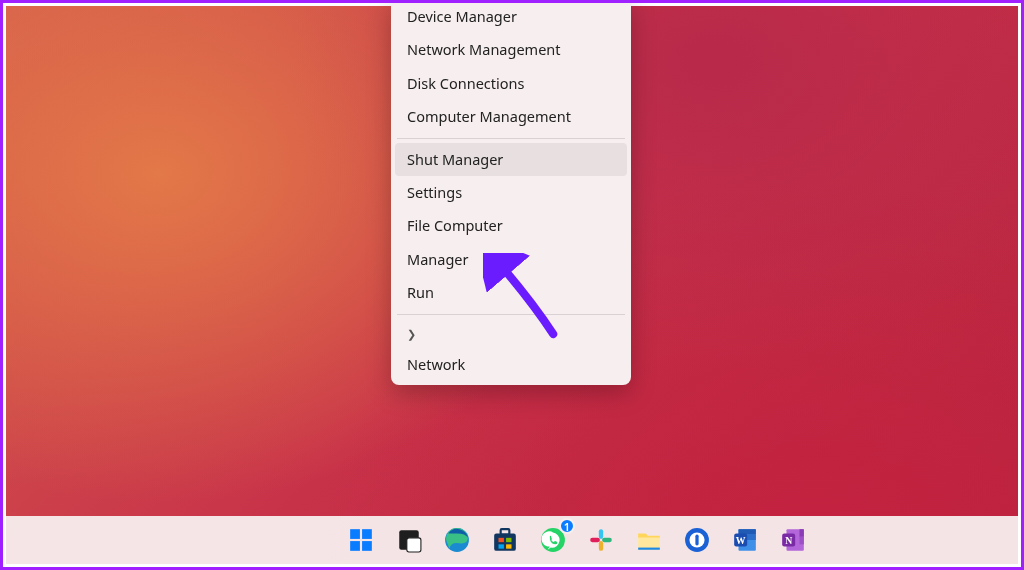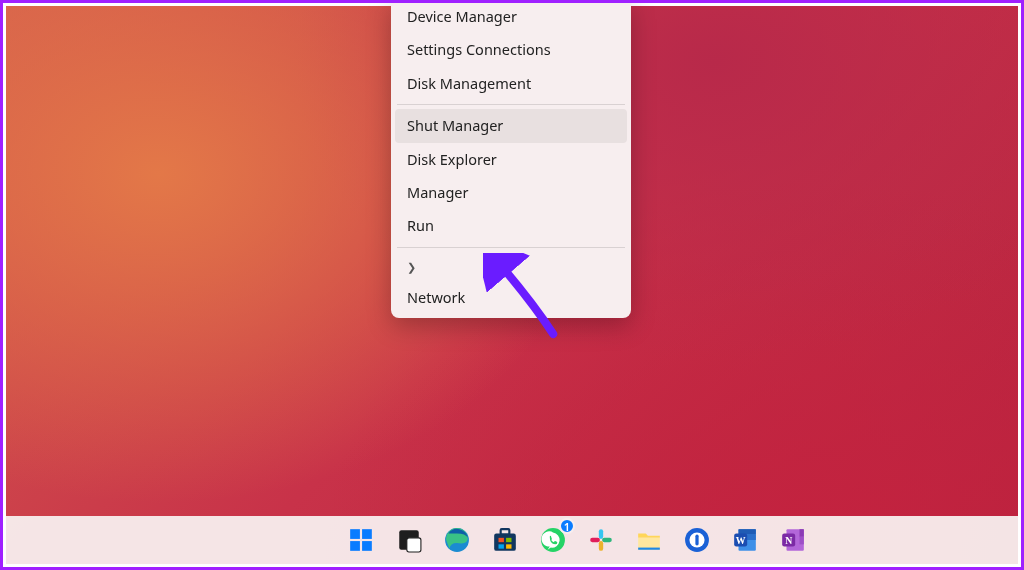--- a/index.html
+++ b/index.html
@@ -62,32 +62,38 @@
 <body>
 
 <div class="desktop"></div>
 
 <div class="context-menu">
 
   <div class="menu-item">
       <span>Device Manager</span>
     </div>
   <div class="menu-item">
-      <span>Settings Connections</span>
-    </div>
-  <div class="menu-item">
-      <span>Disk Management</span>
+      <span>Network Management</span>
+    </div>
+  <div class="menu-item">
+      <span>Disk Connections</span>
+    </div>
+  <div class="menu-item">
+      <span>Computer Management</span>
     </div>
   <div class="menu-sep"></div>
 
   <div class="menu-item hover">
       <span>Shut Manager</span>
     </div>
   <div class="menu-item">
-      <span>Disk Explorer</span>
+      <span>Settings</span>
+    </div>
+  <div class="menu-item">
+      <span>File Computer</span>
     </div>
   <div class="menu-item">
       <span>Manager</span>
     </div>
   <div class="menu-item">
       <span>Run</span>
     </div>
   <div class="menu-sep"></div>
 
   <div class="menu-item">

